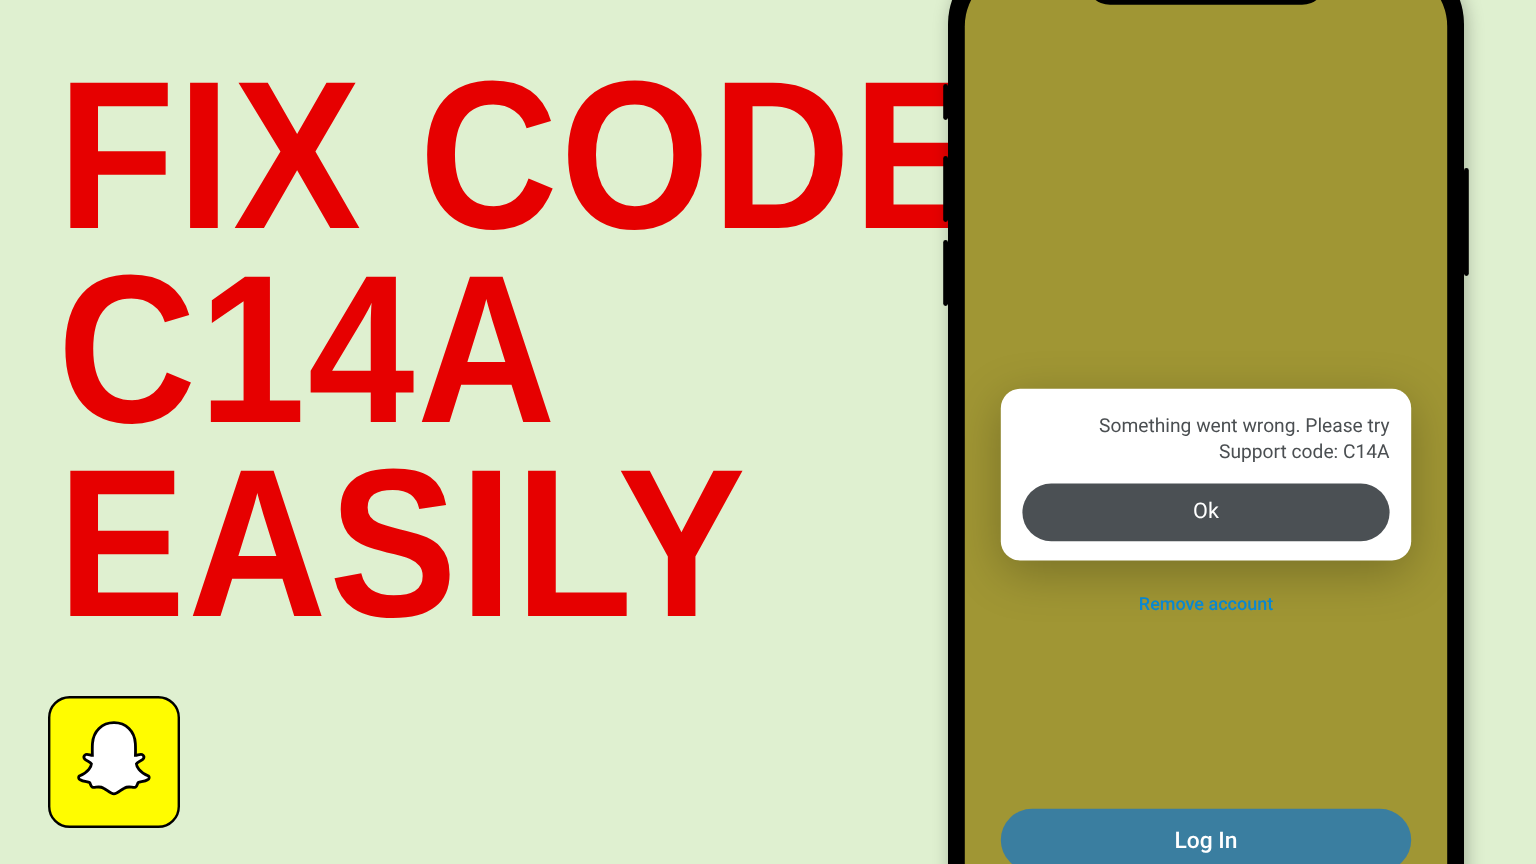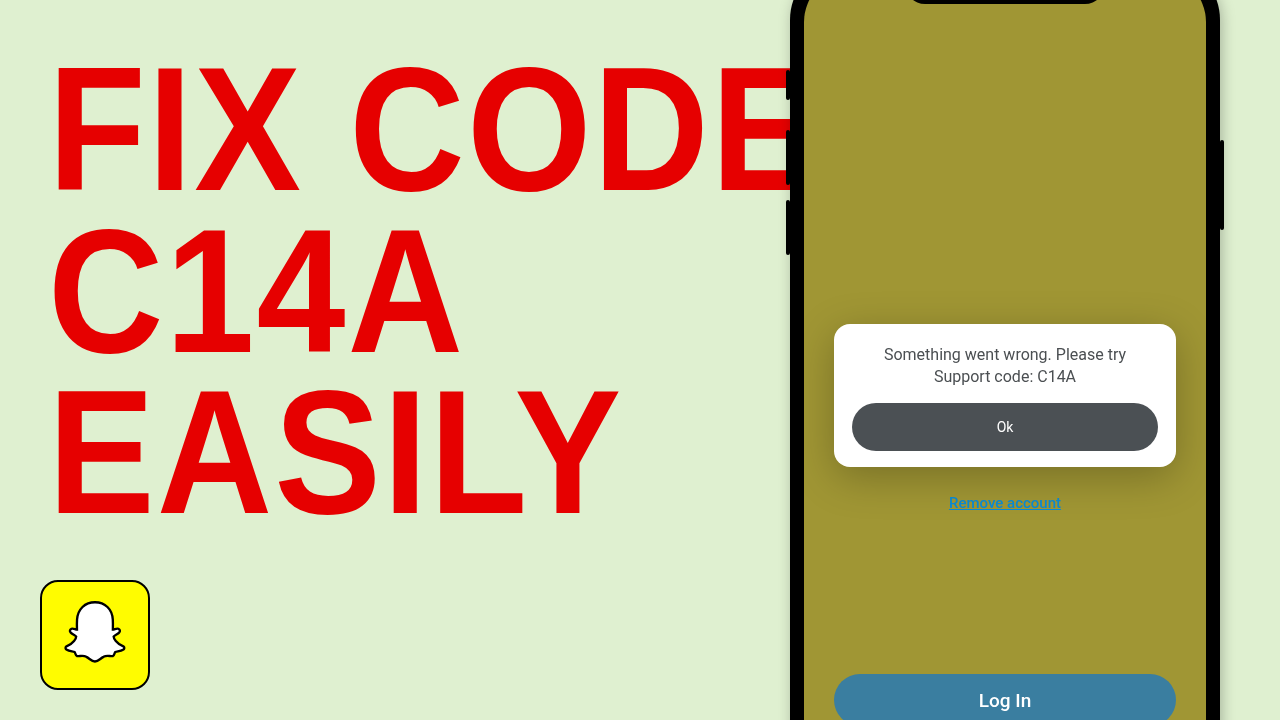--- a/index.html
+++ b/index.html
@@ -99,21 +99,20 @@
 
   
   .remove-link {
     position: absolute;
     top: 520px;
     left: 0; right: 0;
     text-align: center;
     color: #0a8bd6;
     font-size: 15px;
     font-weight: 500;
-    text-decoration: underline;
   }
 
   .login-btn {
     position: absolute;
     left: 30px;
     right: 30px;
     bottom: 70px;
     height: 52px;
     background: #3a7ea0;
     border-radius: 28px;
@@ -128,38 +127,38 @@
   
   .alert {
     position: absolute;
     top: 350px;
     left: 30px;
     right: 30px;
     background: #fff;
     border-radius: 16px;
     padding: 20px 18px 16px;
     box-shadow: 0 10px 40px rgba(0,0,0,.25);
-    text-align: center;
+    text-align: right;
   }
   .alert-msg {
     color: #4b4f52;
     font-size: 16px;
     line-height: 1.4;
     margin-bottom: 14px;
   }
   .alert-line2 { display: block; }
   .alert-btn {
     background: #4b5054;
     color: #fff;
     border-radius: 26px;
     height: 48px;
     display: flex;
     align-items: center;
     justify-content: center;
-    font-size: 14px;
+    font-size: 18px;
   }
 </style>
 </head>
 <body>
 
 <div class="headline">
   <span>Fix Code</span>
   <span>C14A</span>
   <span>Easily</span>
 </div>

